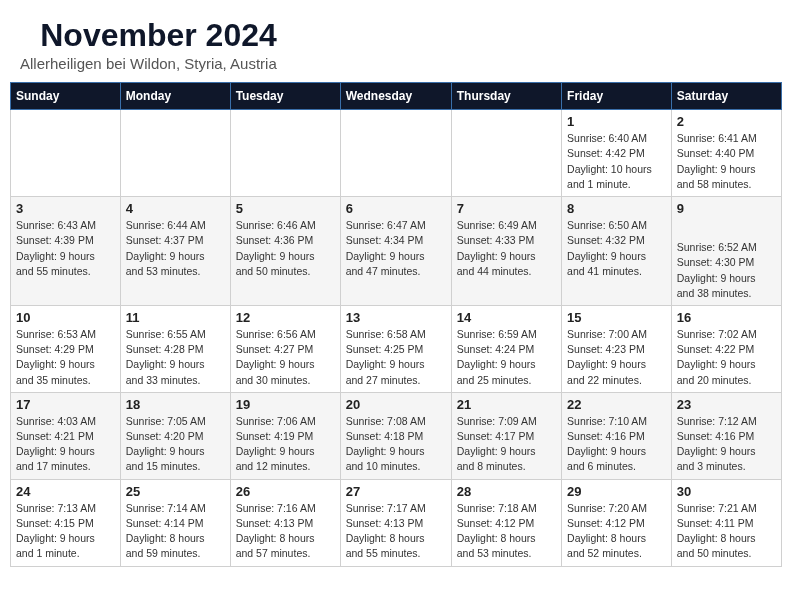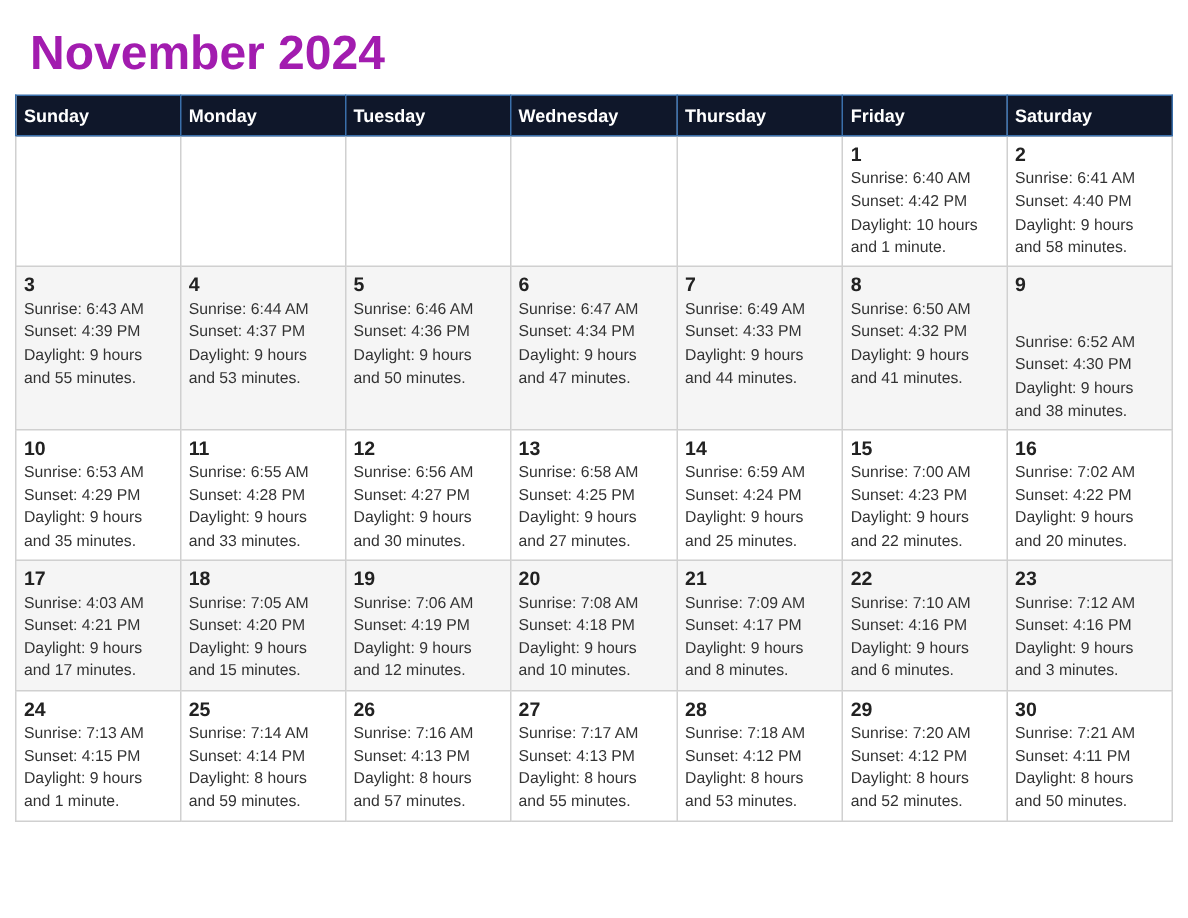--- a/index.html
+++ b/index.html
@@ -20,21 +20,21 @@
       display: flex;
       flex-direction: column;
       align-items: flex-start;
     }
     .title-area {
       text-align: right;
     }
     .month-title {
       font-size: 32px;
       font-weight: bold;
-      color: #a21caf;
+      color: #0f172a;
       line-height: 1.1;
     }
     .location-title {
       font-size: 15px;
       color: #555;
       margin-top: 2px;
     }
     .calendar-table {
       width: 100%;
       border-collapse: collapse;
@@ -97,20 +97,21 @@
       margin-left: 2px;
       margin-bottom: 0px;
     }
   </style>
 </head>
 <body>
 
 <div class="header-area">
   <div class="title-area">
     <div class="month-title">November 2024</div>
+    <div class="location-title">Allerheiligen bei Wildon, Styria, Austria</div>
   </div>
 </div>
 
 <table class="calendar-table">
   <thead>
     <tr id="header-row">
         <th>Sunday</th>
         <th>Monday</th>
         <th>Tuesday</th>
         <th>Wednesday</th>

